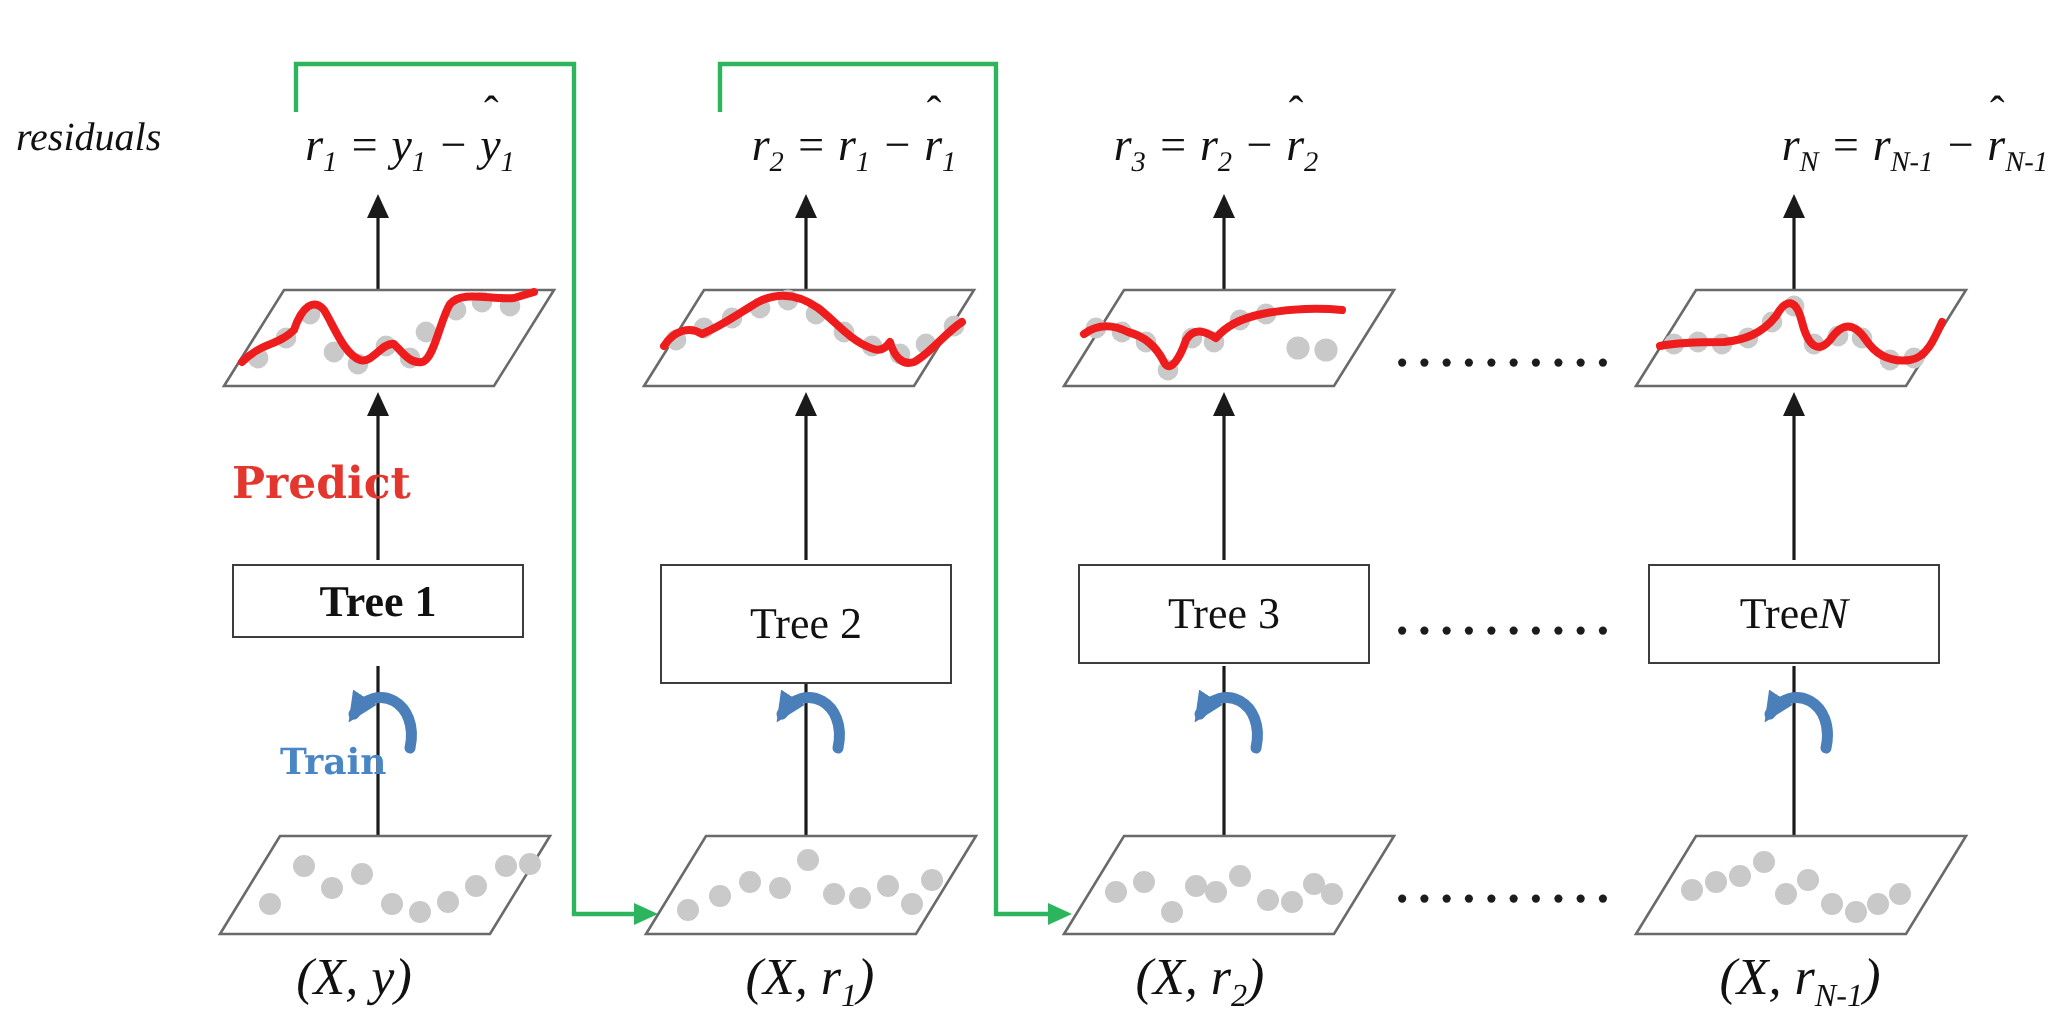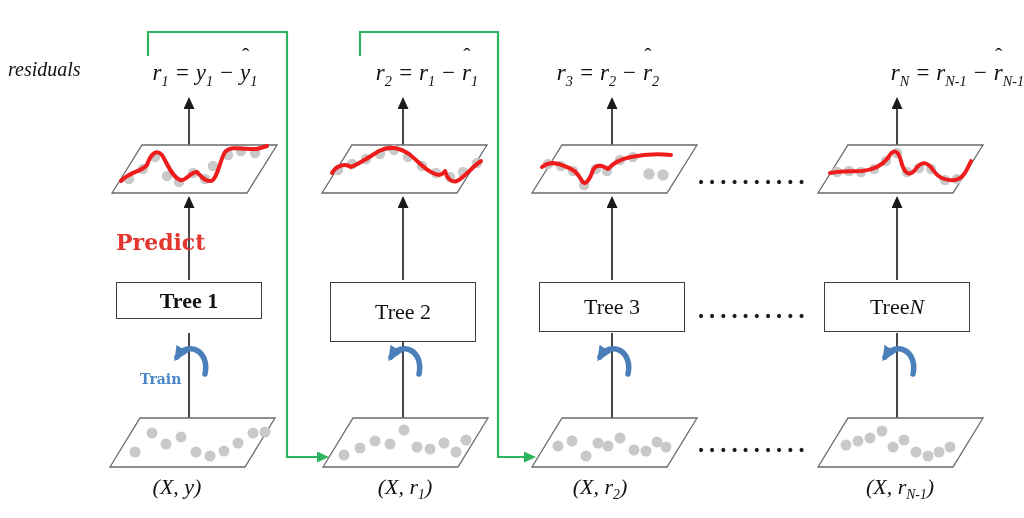--- a/index.html
+++ b/index.html
@@ -11,24 +11,24 @@
   .formula{font-style:italic;font-size:23px;text-align:center;white-space:nowrap;line-height:1.5;}
   sub{font-size:0.62em;font-style:italic;line-height:0;}
   .hat{position:relative;display:inline-block;}
   .hat .hx{position:absolute;left:55%;top:-0.48em;transform:translateX(-50%);
            font-size:0.95em;font-style:normal;line-height:1;}
   .it{font-style:italic;}
 
   .side-label{font-style:italic;font-size:20px;text-align:right;}
   .tree-box{border:1.6px solid #3d3d3d;background:#fff;display:flex;align-items:center;
             justify-content:center;font-size:22px;box-sizing:border-box;}
-  .ds-label{font-style:italic;font-size:22px;text-align:center;white-space:nowrap;}
+  .ds-label{font-style:italic;font-size:26px;text-align:center;white-space:nowrap;}
   .predict{color:var(--predict_red,#e3362e);font-weight:bold;font-size:22px;
            font-family:"DejaVu Serif",serif;text-align:right;}
-  .train{color:var(--train_blue,#4a86c6);font-weight:bold;font-size:14px;
+  .train{color:var(--train_blue,#4a86c6);font-weight:bold;font-size:18px;
          font-family:"DejaVu Serif",serif;}
   .dots-row{font-size:22px;font-weight:bold;letter-spacing:3.5px;text-align:center;
             color:#1c1c1c;font-family:"DejaVu Serif",serif;}
 
   .plane{fill:#fff;stroke:var(--shape,#6a6a6a);stroke-width:1.3;}
   .black-line{stroke:var(--ink,#1a1a1a);stroke-width:1.6;fill:none;}
   .green-line{stroke:var(--green,#2db55d);stroke-width:2.2;fill:none;}
   .red-curve{stroke:var(--red,#ee1c1c);stroke-width:4;fill:none;
              stroke-linecap:round;stroke-linejoin:round;}
   .blue-arc{stroke:var(--blue,#4a7fba);stroke-width:5.5;fill:none;stroke-linecap:round;}

